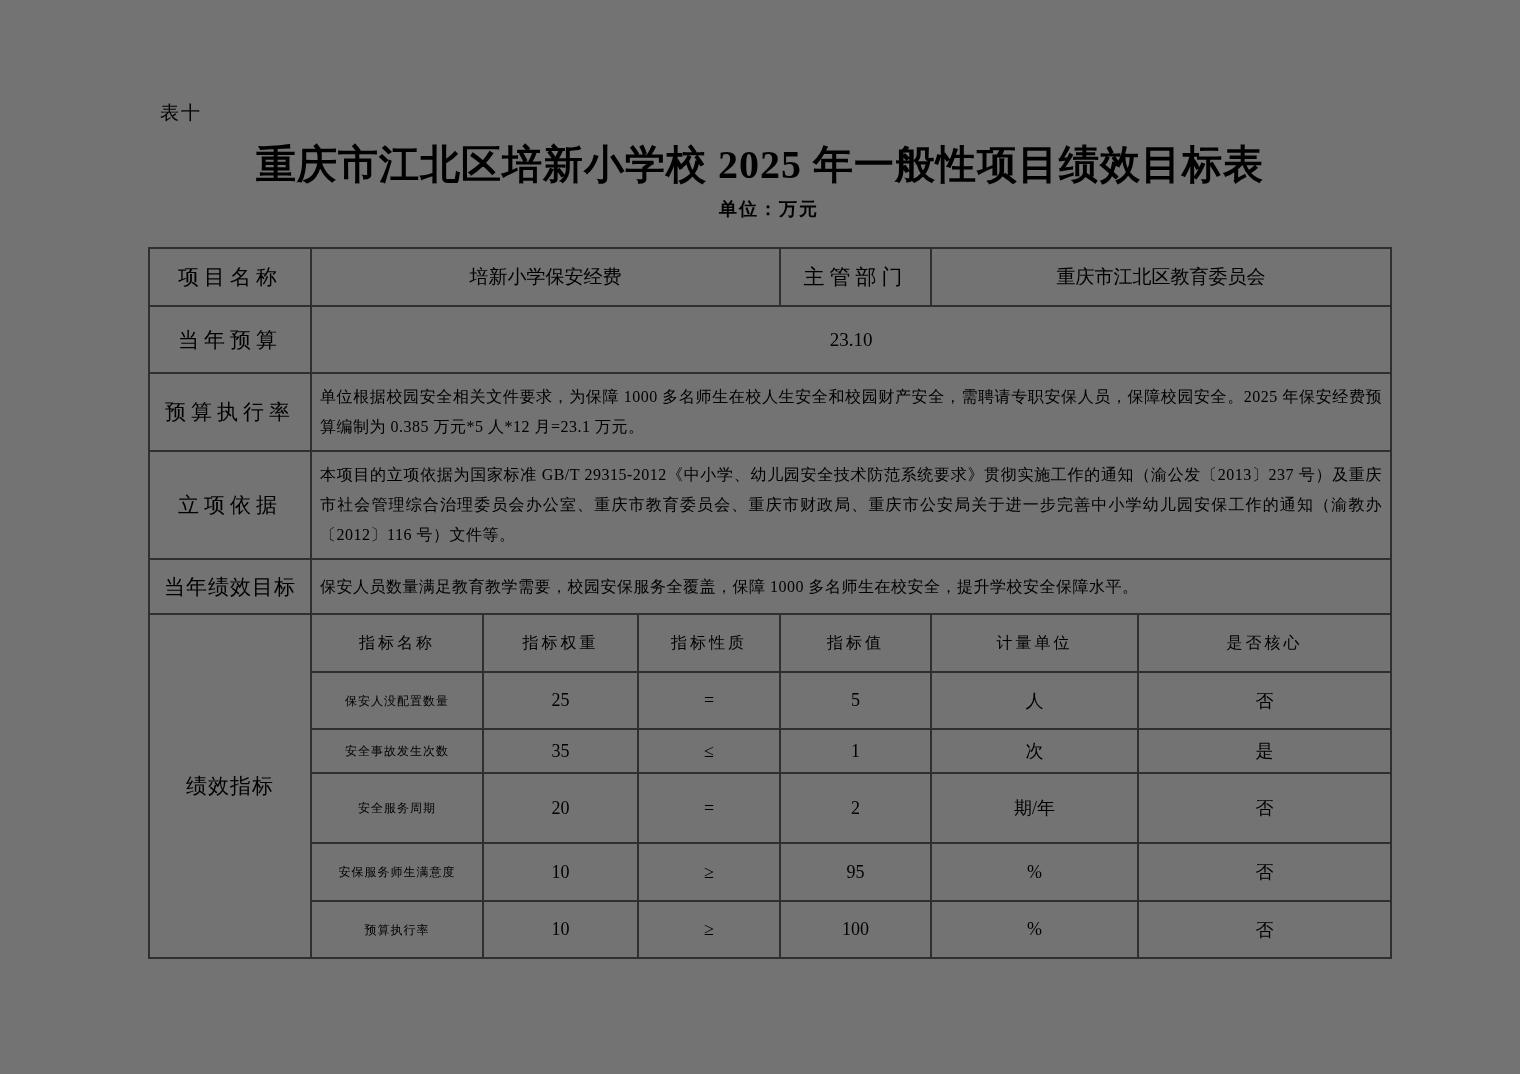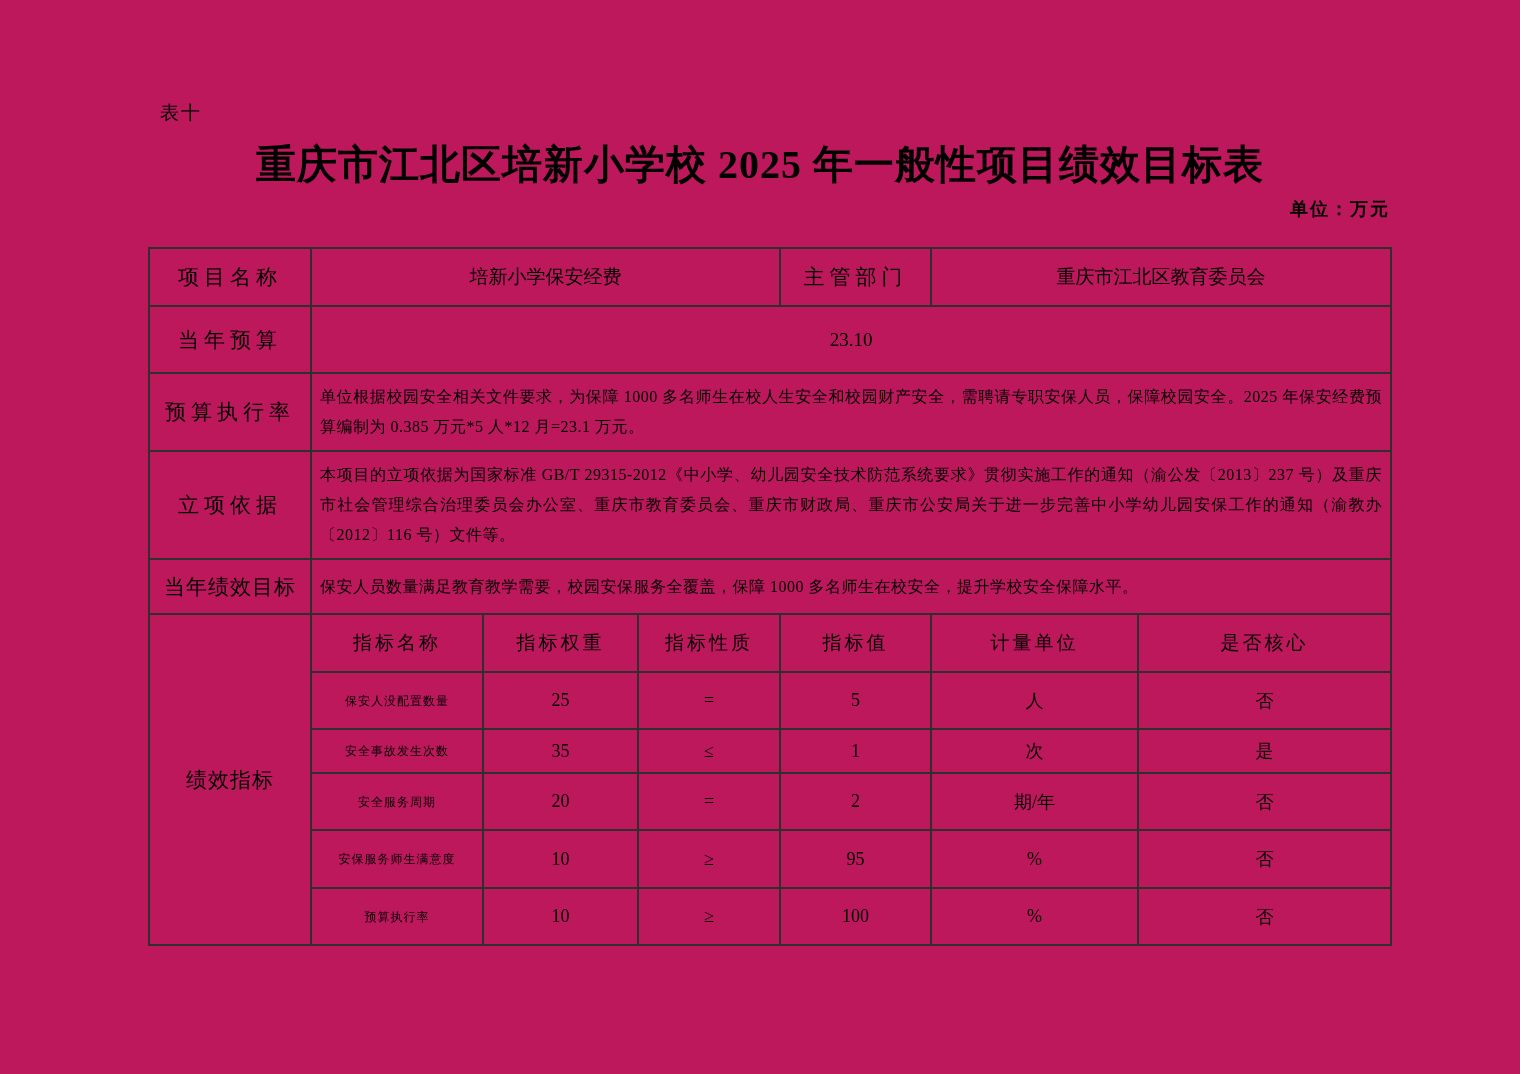--- a/index.html
+++ b/index.html
@@ -6,21 +6,21 @@
     margin: 0;
     padding: 0;
     background: #ffffff;
     font-family: "Liberation Serif", "DejaVu Serif", serif;
     color: #000000;
   }
   .sheet {
     position: relative;
     width: 1520px;
     height: 1074px;
-    background: #be185d;
+    background: #737373;
     overflow: hidden;
   }
   .tag-label {
     position: absolute;
     left: 160px;
     top: 100px;
     font-size: 19px;
     letter-spacing: 2px;
   }
   .doc-title {
@@ -31,21 +31,21 @@
     text-align: center;
     font-size: 40px;
     font-weight: bold;
     letter-spacing: 1px;
   }
   .unit-note {
     position: absolute;
     left: 148px;
     top: 197px;
     width: 1242px;
-    text-align: right;
+    text-align: center;
     font-size: 18px;
     font-weight: 600;
     letter-spacing: 2px;
     font-family: Liberation Mono, monospace;
   }
   table.main {
     position: absolute;
     left: 148px;
     top: 247px;
     width: 1242px;
@@ -71,21 +71,21 @@
   }
   .para {
     text-align: justify;
     font-size: 16px;
     line-height: 30px;
     padding: 4px 10px;
     letter-spacing: 0.5px;
   }
   .ind-head {
     text-align: center;
-    font-size: 19px;
+    font-size: 16px;
     letter-spacing: 3px;
   }
   .ind-name {
     text-align: center;
     font-size: 12px;
     letter-spacing: 1px;
     line-height: 26px;
   }
   .ind-val {
     text-align: center;
@@ -154,21 +154,21 @@
         <td class="ind-val">否</td>
       </tr>
       <tr style="height:42px">
         <td class="ind-name">安全事故发生次数</td>
         <td class="ind-val">35</td>
         <td class="ind-val">≤</td>
         <td class="ind-val">1</td>
         <td class="ind-val">次</td>
         <td class="ind-val">是</td>
       </tr>
-      <tr style="height:57px">
+      <tr style="height:70px">
         <td class="ind-name">安全服务周期</td>
         <td class="ind-val">20</td>
         <td class="ind-val">=</td>
         <td class="ind-val">2</td>
         <td class="ind-val">期/年</td>
         <td class="ind-val">否</td>
       </tr>
       <tr style="height:58px">
         <td class="ind-name">安保服务师生满意度</td>
         <td class="ind-val">10</td>

